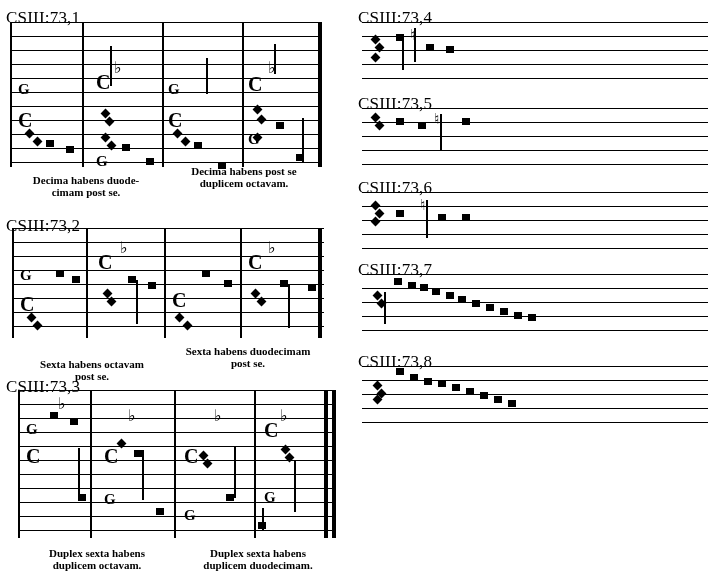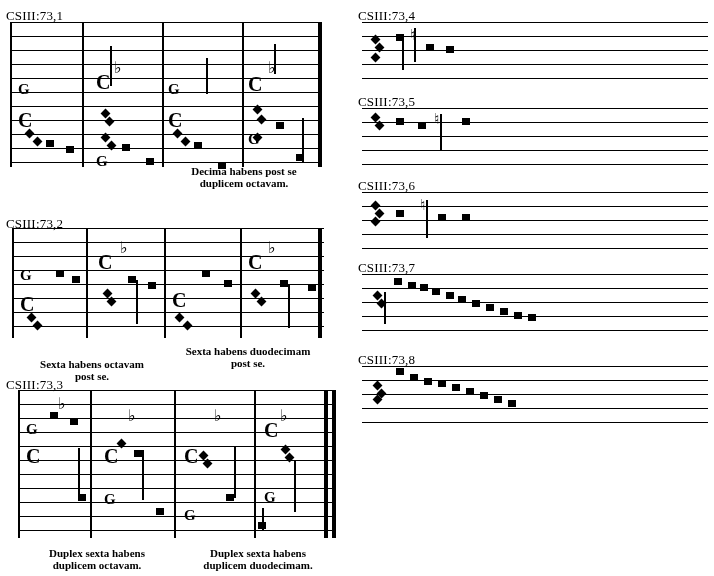--- a/index.html
+++ b/index.html
@@ -9,21 +9,21 @@
     font-family:"Liberation Serif", serif;
     color:#000;
     position:relative;
     overflow:hidden;
   }
   .page{position:absolute;left:0;top:0;width:714px;height:576px;}
 
   .label{
     position:absolute;
     font-family:"Liberation Serif", serif;
-    font-size:13px;
+    font-size:17px;
     letter-spacing:0.2px;
     white-space:nowrap;
   }
 
   .caption{
     position:absolute;
     font-family:"Liberation Serif", serif;
     font-size:11px;
     font-weight:bold;
     text-align:center;
@@ -70,20 +70,22 @@
 
 <div class="page">
     <div class="label" style="left: 6px; top: 8px;">CSIII:73,1</div>
     <div class="label" style="left: 6px; top: 216px;">CSIII:73,2</div>
     <div class="label" style="left: 6px; top: 377px;">CSIII:73,3</div>
     <div class="label" style="left: 358px; top: 8px;">CSIII:73,4</div>
     <div class="label" style="left: 358px; top: 94px;">CSIII:73,5</div>
     <div class="label" style="left: 358px; top: 178px;">CSIII:73,6</div>
     <div class="label" style="left: 358px; top: 260px;">CSIII:73,7</div>
     <div class="label" style="left: 358px; top: 352px;">CSIII:73,8</div>
+    <div class="caption" style="left: 12px; top: 174px; width: 148px;">Decima habens duode-
+cimam post se.</div>
     <div class="caption" style="left: 164px; top: 165px; width: 160px;">Decima habens post se
 duplicem octavam.</div>
     <div class="caption" style="left: 18px; top: 358px; width: 148px;">Sexta habens octavam
 post se.</div>
     <div class="caption" style="left: 170px; top: 345px; width: 156px;">Sexta habens duodecimam
 post se.</div>
     <div class="caption" style="left: 22px; top: 547px; width: 150px;">Duplex sexta habens
 duplicem octavam.</div>
     <div class="caption" style="left: 180px; top: 547px; width: 156px;">Duplex sexta habens
 duplicem duodecimam.</div>

